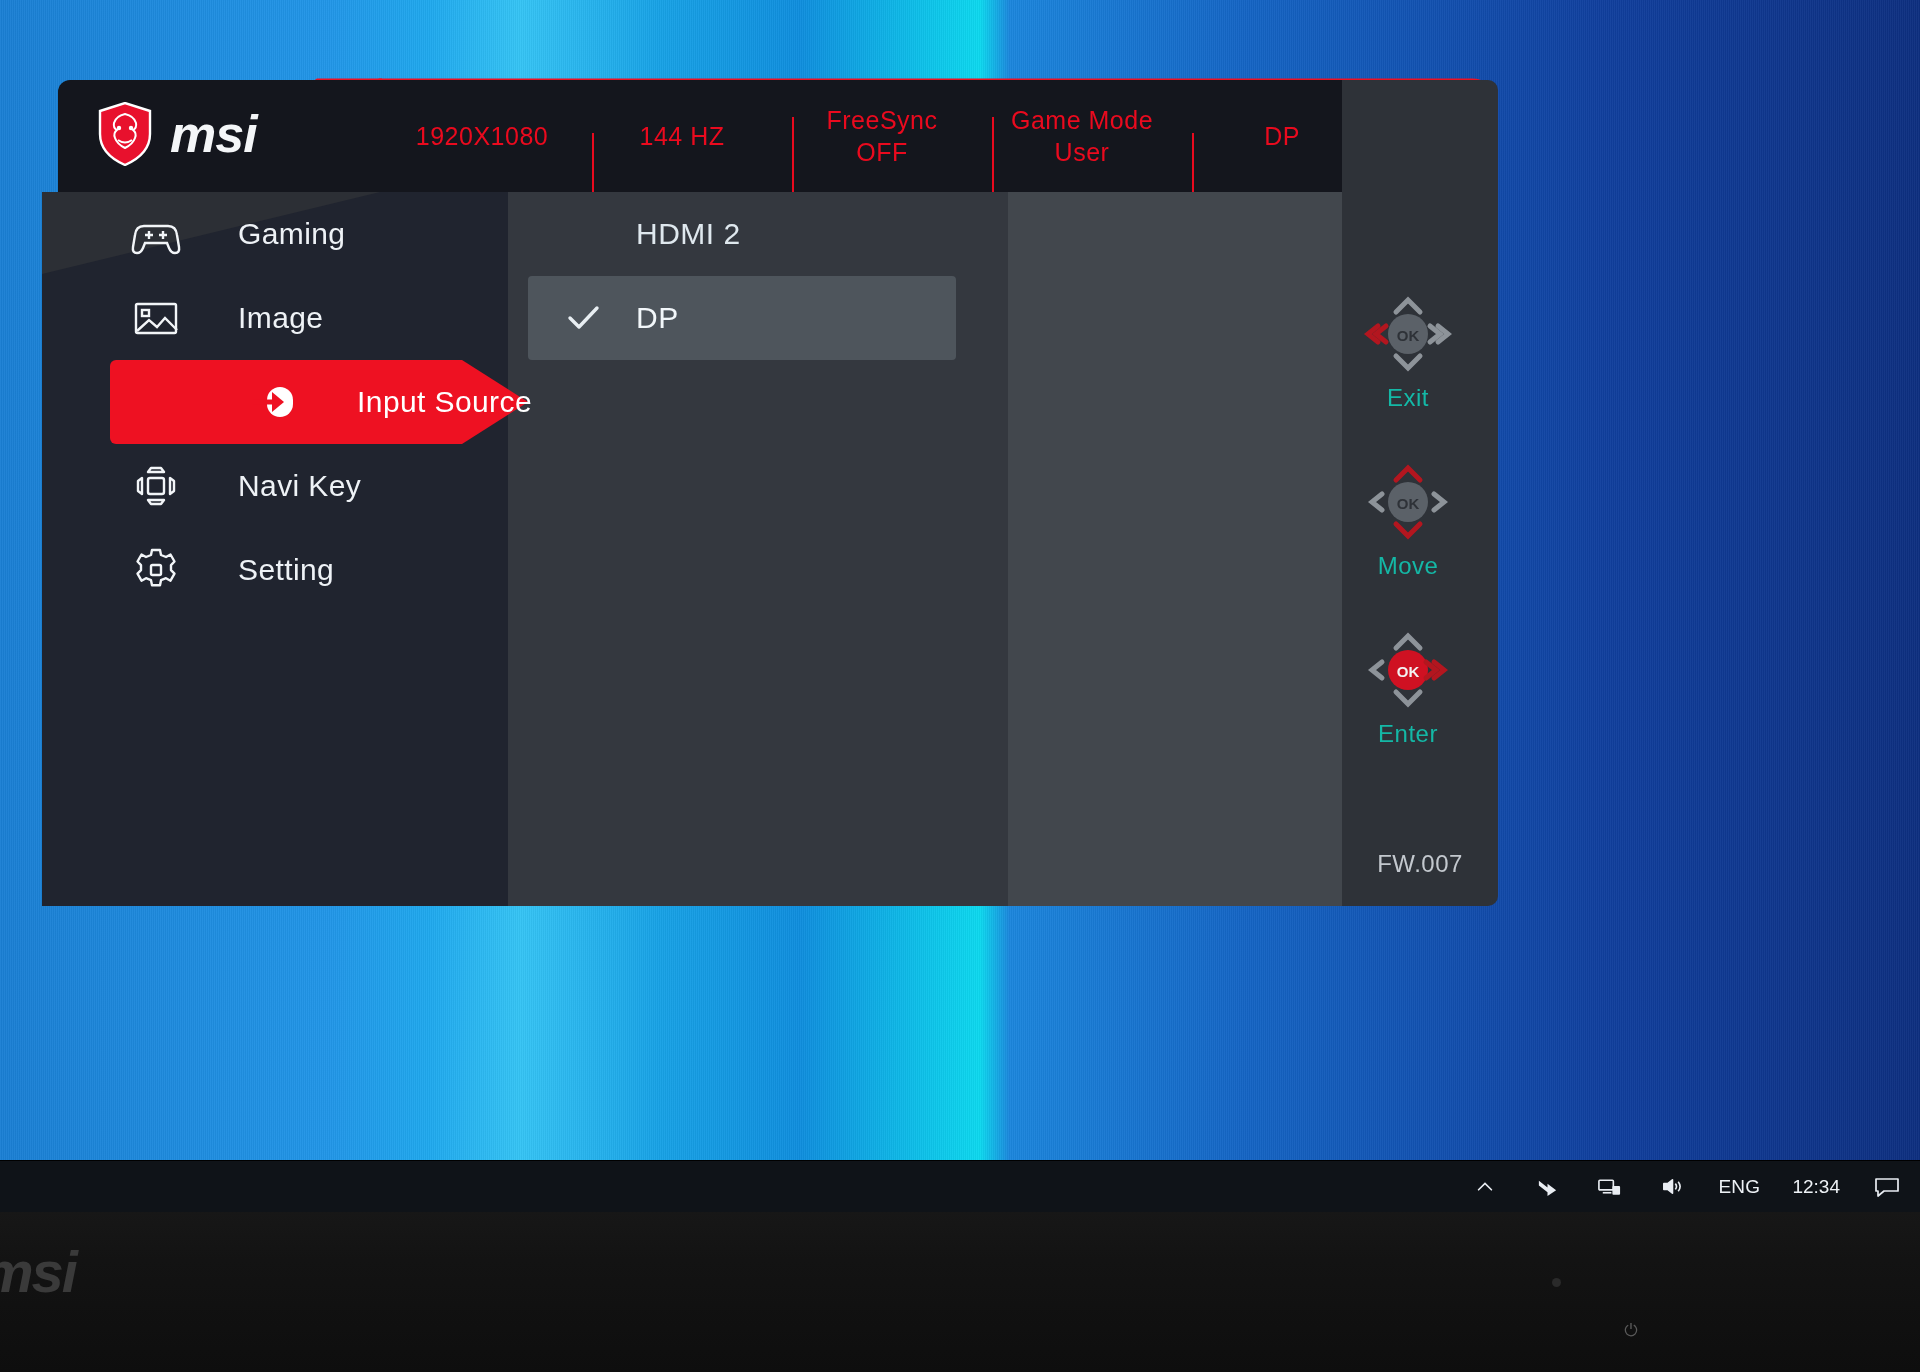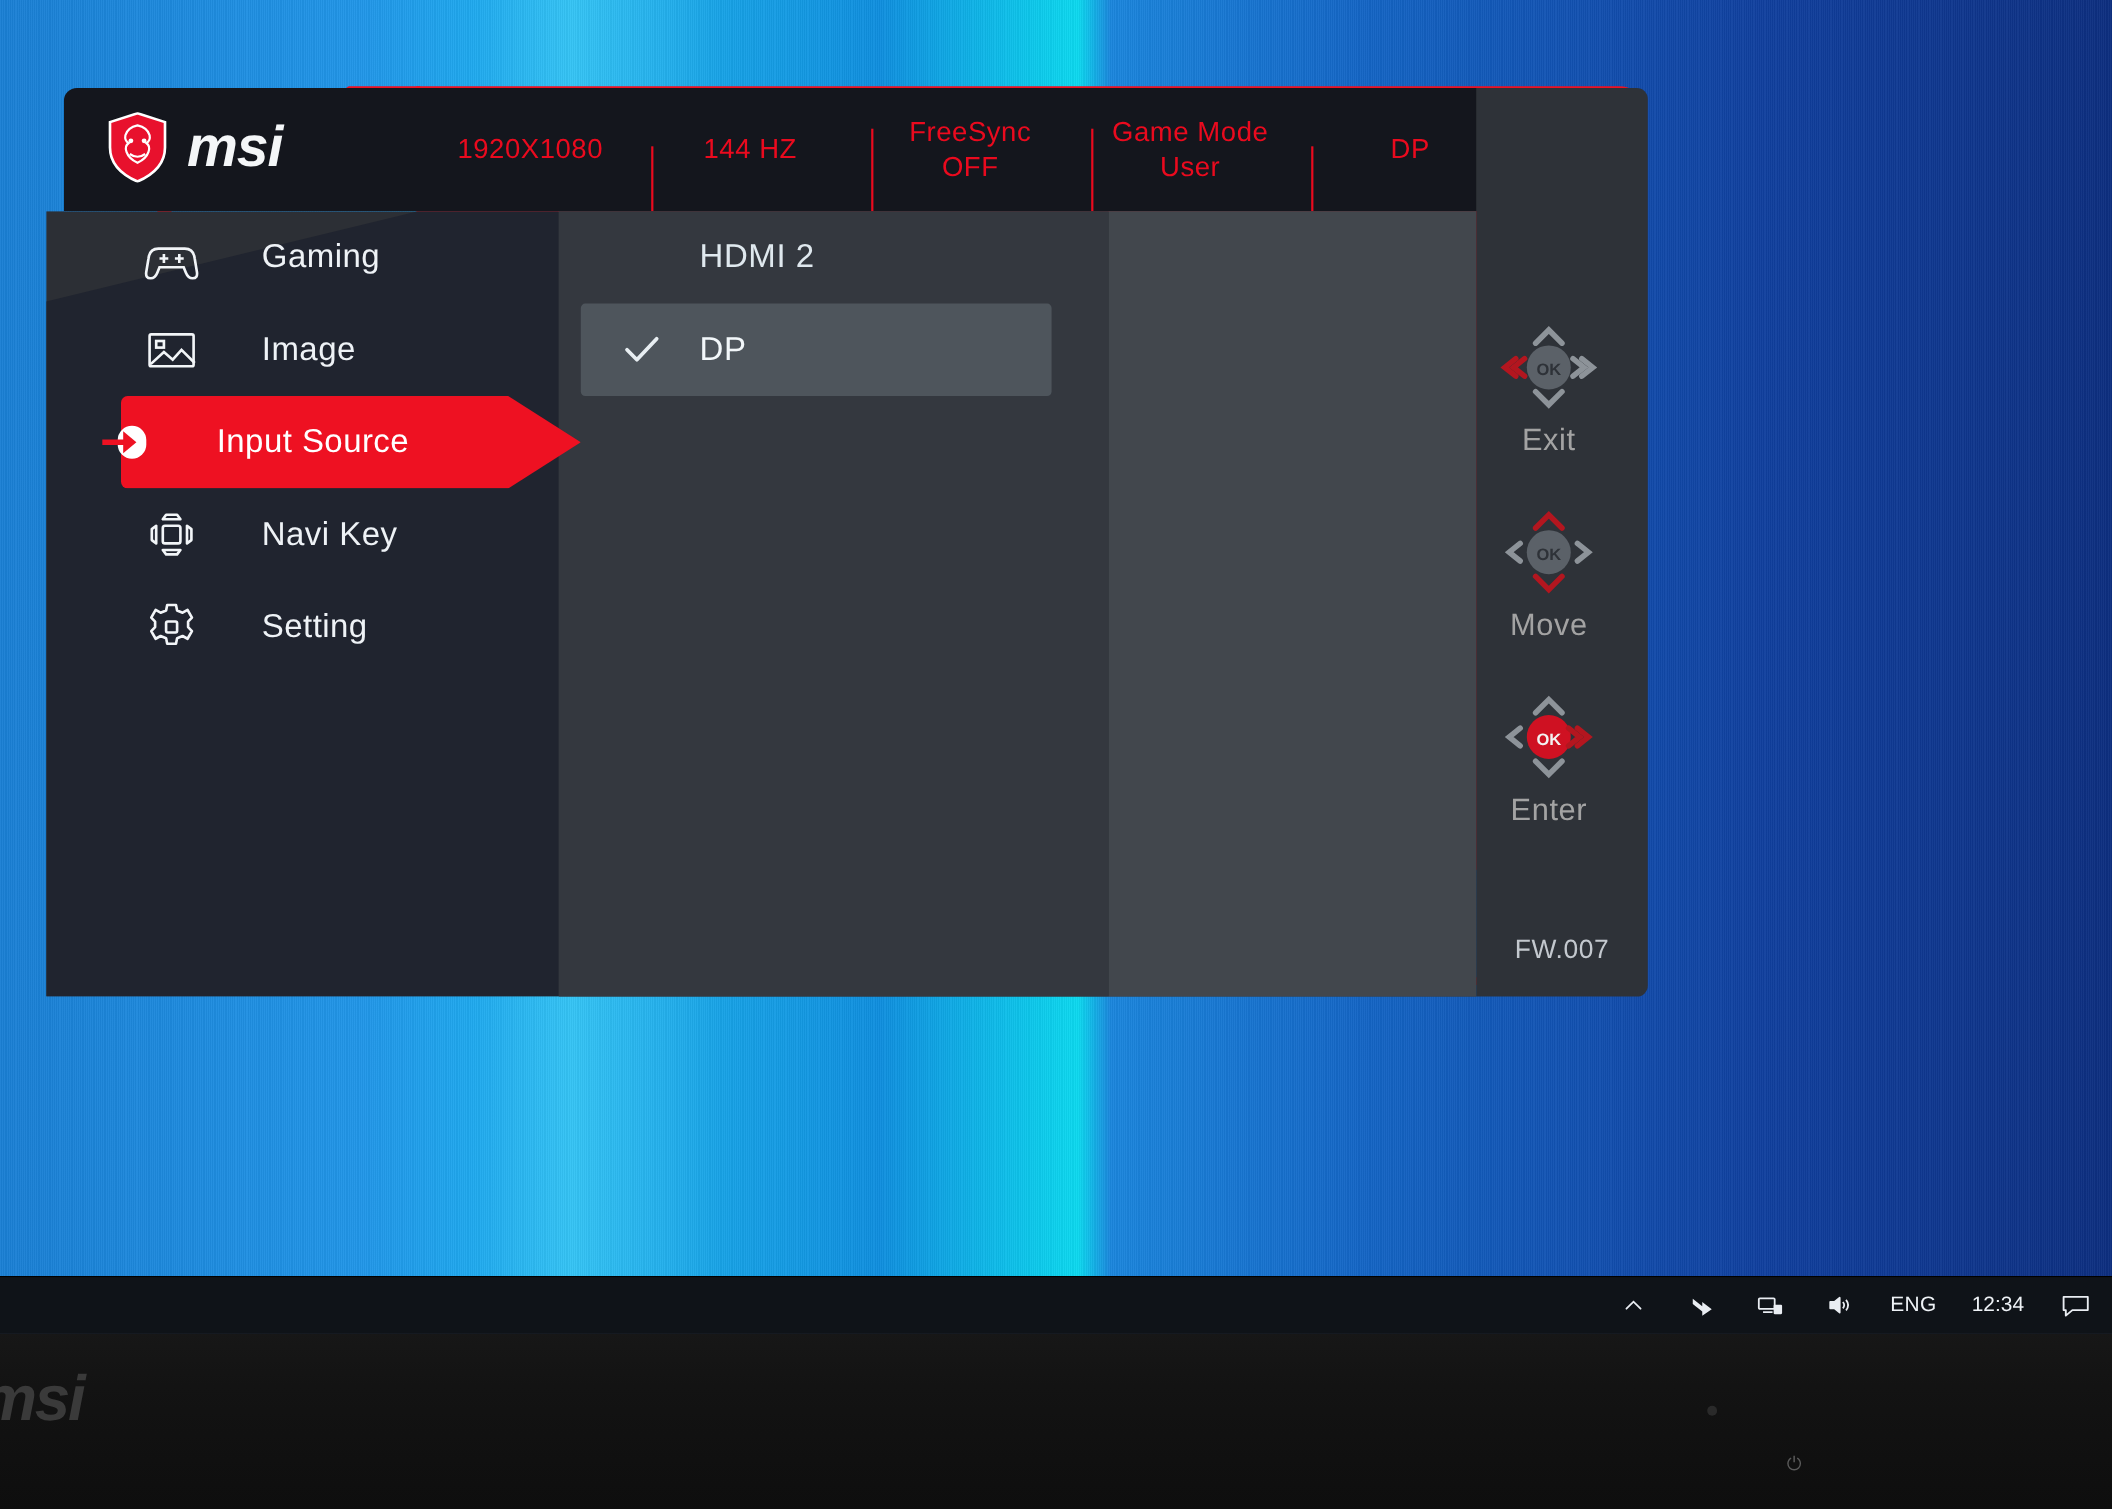--- a/index.html
+++ b/index.html
@@ -127,21 +127,22 @@
   }
   .menu-item .mi-icon{
     width:52px; height:52px; display:flex; align-items:center; justify-content:center;
     color:#f2f5f8; flex:0 0 52px;
   }
   .menu-item .mi-label{
     margin-left:56px; font-size:30px; color:#eef2f6; letter-spacing:.4px;
     white-space:nowrap;
   }
   .menu-item.active{
-    padding-left:47px;
+    padding-left:104px;
+    justify-content:flex-end;
   }
   .menu-item.active .hl{
     position:absolute; left:68px; top:0; width:418px; height:84px;
     background:#ee1122;
     clip-path: polygon(0 0, 352px 0, 418px 42px, 352px 84px, 0 84px);
     border-radius:6px 0 0 6px;
   }
   .menu-item.active .mi-icon,
   .menu-item.active .mi-label{ position:relative; z-index:2; }
   .menu-item.active .mi-label{ color:#ffffff; }
@@ -180,21 +181,21 @@
     background:#2e3238;
     border-radius:0 10px 10px 0;
   }
   .nav-cluster{
     position:absolute; left:0; width:132px; text-align:center;
   }
   .nav-dial{
     position:relative; width:120px; height:96px; margin:0 auto;
   }
   .nav-label{
-    margin-top:2px; font-size:28px; color:#a3a3a3; letter-spacing:.5px;
+    margin-top:2px; font-size:24px; color:#14b8a6; letter-spacing:.5px;
   }
   .fw{
     position:absolute; left:0; bottom:28px; width:156px; text-align:center;
     font-size:24px; color:#c3c8ce; letter-spacing:.5px;
   }
 </style>
 </head>
 <body>
 
 <div class="desktop"></div>

